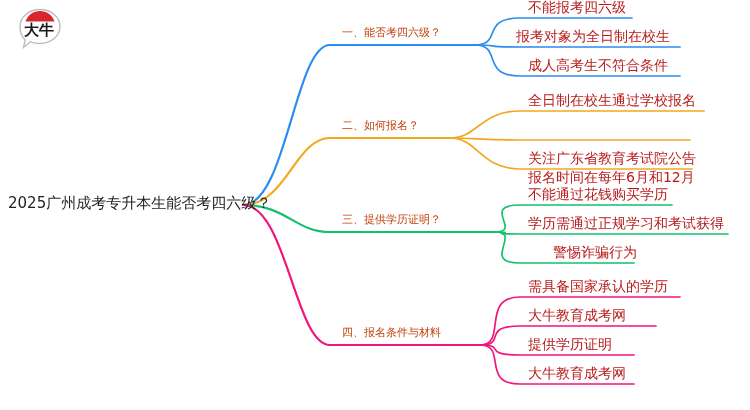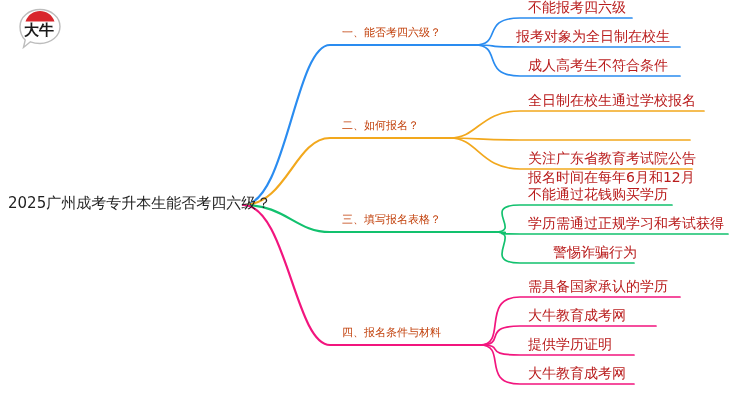--- a/index.html
+++ b/index.html
@@ -141,21 +141,21 @@
 <div id="mm-text">
   <div class="node-text" id="root-label">2025广州成考专升本生能否考四六级？</div>
 <div class="node-text branch-label" style="left: 342px; top: 25px;">一、能否考四六级？</div>
     <div class="node-text leaf-label" style="left: 528px; top: -1px;">不能报考四六级</div>
     <div class="node-text leaf-label" style="left: 516px; top: 28px;">报考对象为全日制在校生</div>
     <div class="node-text leaf-label" style="left: 528px; top: 57px;">成人高考生不符合条件</div>
     <div class="node-text branch-label" style="left: 342px; top: 118px;">二、如何报名？</div>
     <div class="node-text leaf-label" style="left: 528px; top: 92px;">全日制在校生通过学校报名</div>
     <div class="node-text leaf-label" style="left: 528px; top: 121px; margin-top: 48px;">报名时间在每年6月和12月</div>
     <div class="node-text leaf-label" style="left: 528px; top: 150px;">关注广东省教育考试院公告</div>
-    <div class="node-text branch-label" style="left: 342px; top: 212px;">三、填写报名表格？</div>
+    <div class="node-text branch-label" style="left: 342px; top: 212px;">三、提供学历证明？</div>
     <div class="node-text leaf-label" style="left: 528px; top: 186px;">不能通过花钱购买学历</div>
     <div class="node-text leaf-label" style="left: 528px; top: 215px;">学历需通过正规学习和考试获得</div>
     <div class="node-text leaf-label" style="left: 528px; top: 244px; margin-left: 25px;">警惕诈骗行为</div>
     <div class="node-text branch-label" style="left: 342px; top: 325px;">四、报名条件与材料</div>
     <div class="node-text leaf-label" style="left: 528px; top: 278px;">需具备国家承认的学历</div>
     <div class="node-text leaf-label" style="left: 528px; top: 307px;">大牛教育成考网</div>
     <div class="node-text leaf-label" style="left: 528px; top: 336px;">提供学历证明</div>
     <div class="node-text leaf-label" style="left: 528px; top: 365px;">大牛教育成考网</div>
   </div>
 

